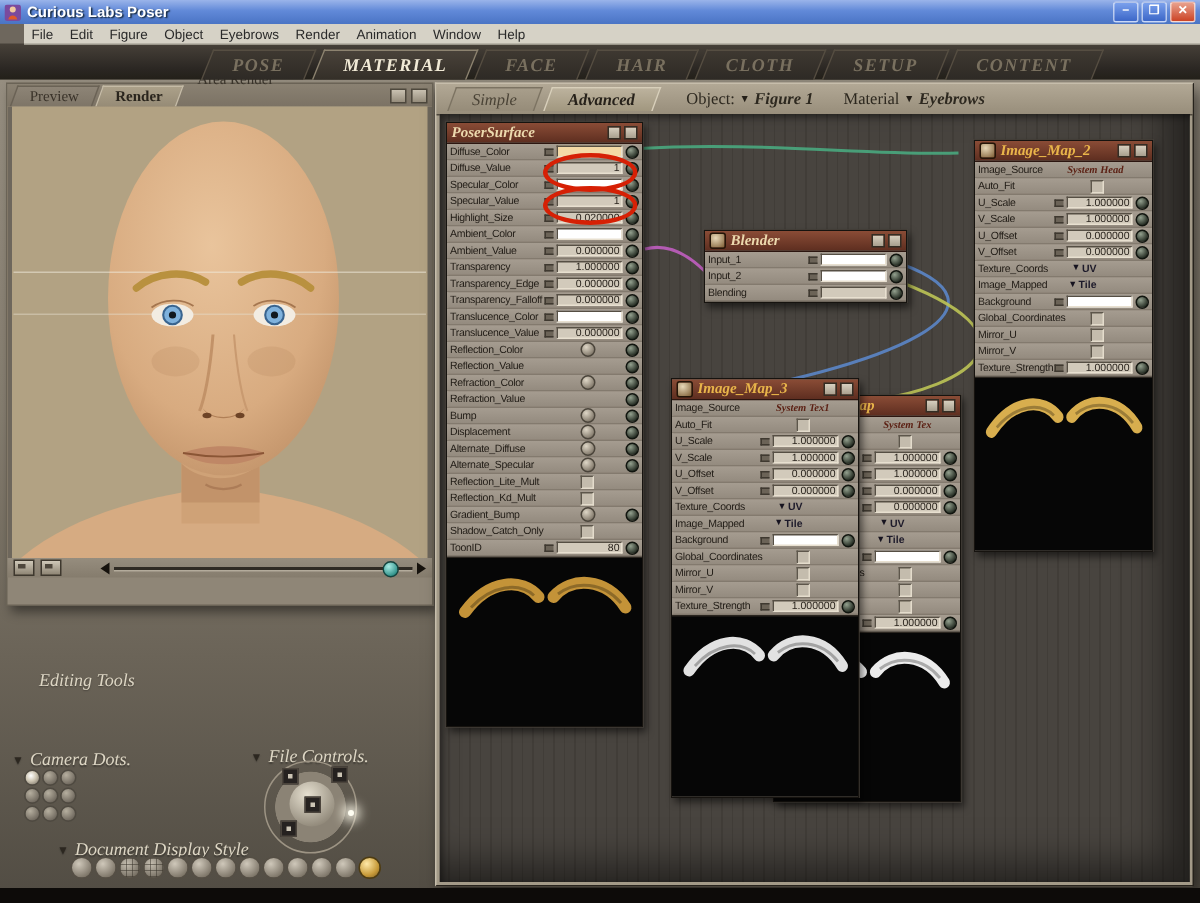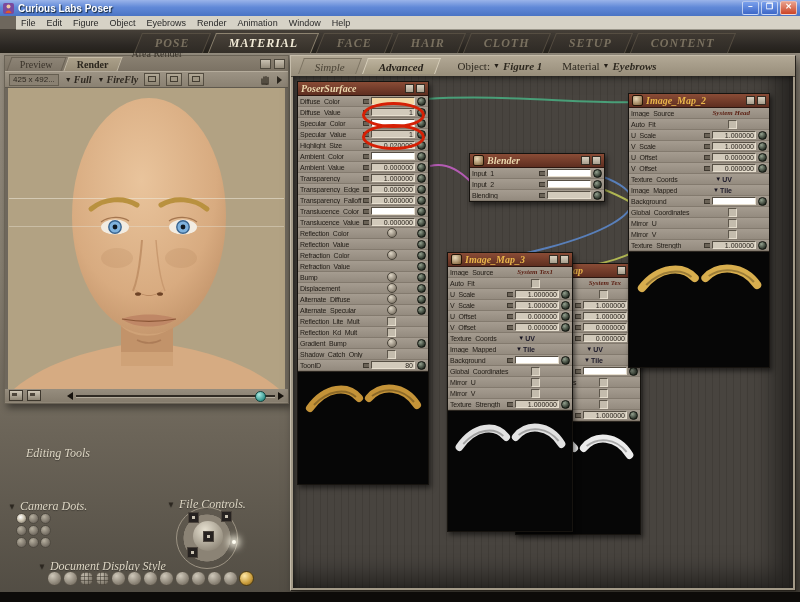--- a/index.html
+++ b/index.html
@@ -214,40 +214,20 @@
         <span>Preview</span>
       </div>
     <div class="pv-tab active">
         <span>Render</span>
       </div>
     <div class="pv-area">Area Render</div>
     <div class="pv-icons">
       <span class="mini-ic"></span>
       <span class="mini-ic"></span>
     </div>
-  </div>
-  <div class="pv-toolbar">
-    <span class="pv-size">425 x 492...</span>
-    <span class="ddl">
-        <span class="tri">▼</span>
-        <em>Full</em>
-      </span>
-    <span class="ddl">
-        <span class="tri">▼</span>
-        <em>FireFly</em>
-      </span>
-    <span class="tb-ic"></span>
-    <span class="tb-ic"></span>
-    <span class="tb-ic"></span>
-    <span class="pv-hand">
-      <svg width="11" height="11" viewBox="0 0 11 11">
-          <path d="M2 10 L2 5 M4 10 L4 3 M6 10 L6 2.6 M8 10 L8 3.4 M2 10 C2 10 8.6 10.4 8 10" stroke="#3a342a" stroke-width="1.4" fill="none" stroke-linecap="round"></path>
-        </svg>
-    </span>
-    <span class="pv-arrow"></span>
   </div>
   <div class="pv-canvas">
     <svg viewBox="0 0 275 301" width="100%" height="100%">
       <defs>
         <radialGradient id="skin" cx="45%" cy="35%" r="75%">
           <stop offset="0" stop-color="#e9c49c"></stop>
             <stop offset="0.65" stop-color="#d8ab80"></stop>
             <stop offset="1" stop-color="#bc8d64"></stop>
         </radialGradient>
       </defs>
@@ -596,21 +576,21 @@
           </div>
           <div class="nrow">
             <span class="nlabel">Blending</span>
             <span class="nctrl">
               <span class="nplug"></span>
               <span class="nvalbox"></span>
             </span>
             <span class="nknob"></span>
           </div>
         </div>
-        <div class="node skin-gold" style="left: 335px; top: 17px; width: 142px; z-index: 4;">
+        <div class="node skin-gold" style="left: 356px; top: 17px; width: 120px; z-index: 4;">
           <div class="nhead">
             <span class="nthumb"></span>
             <span class="ntitle">Image_Map_2</span>
             <span class="nbtns">
               <span class="nbtn"></span>
               <span class="nbtn"></span>
             </span>
           </div>
           <div class="nrow">
             <span class="nlabel">Image_Source</span>

